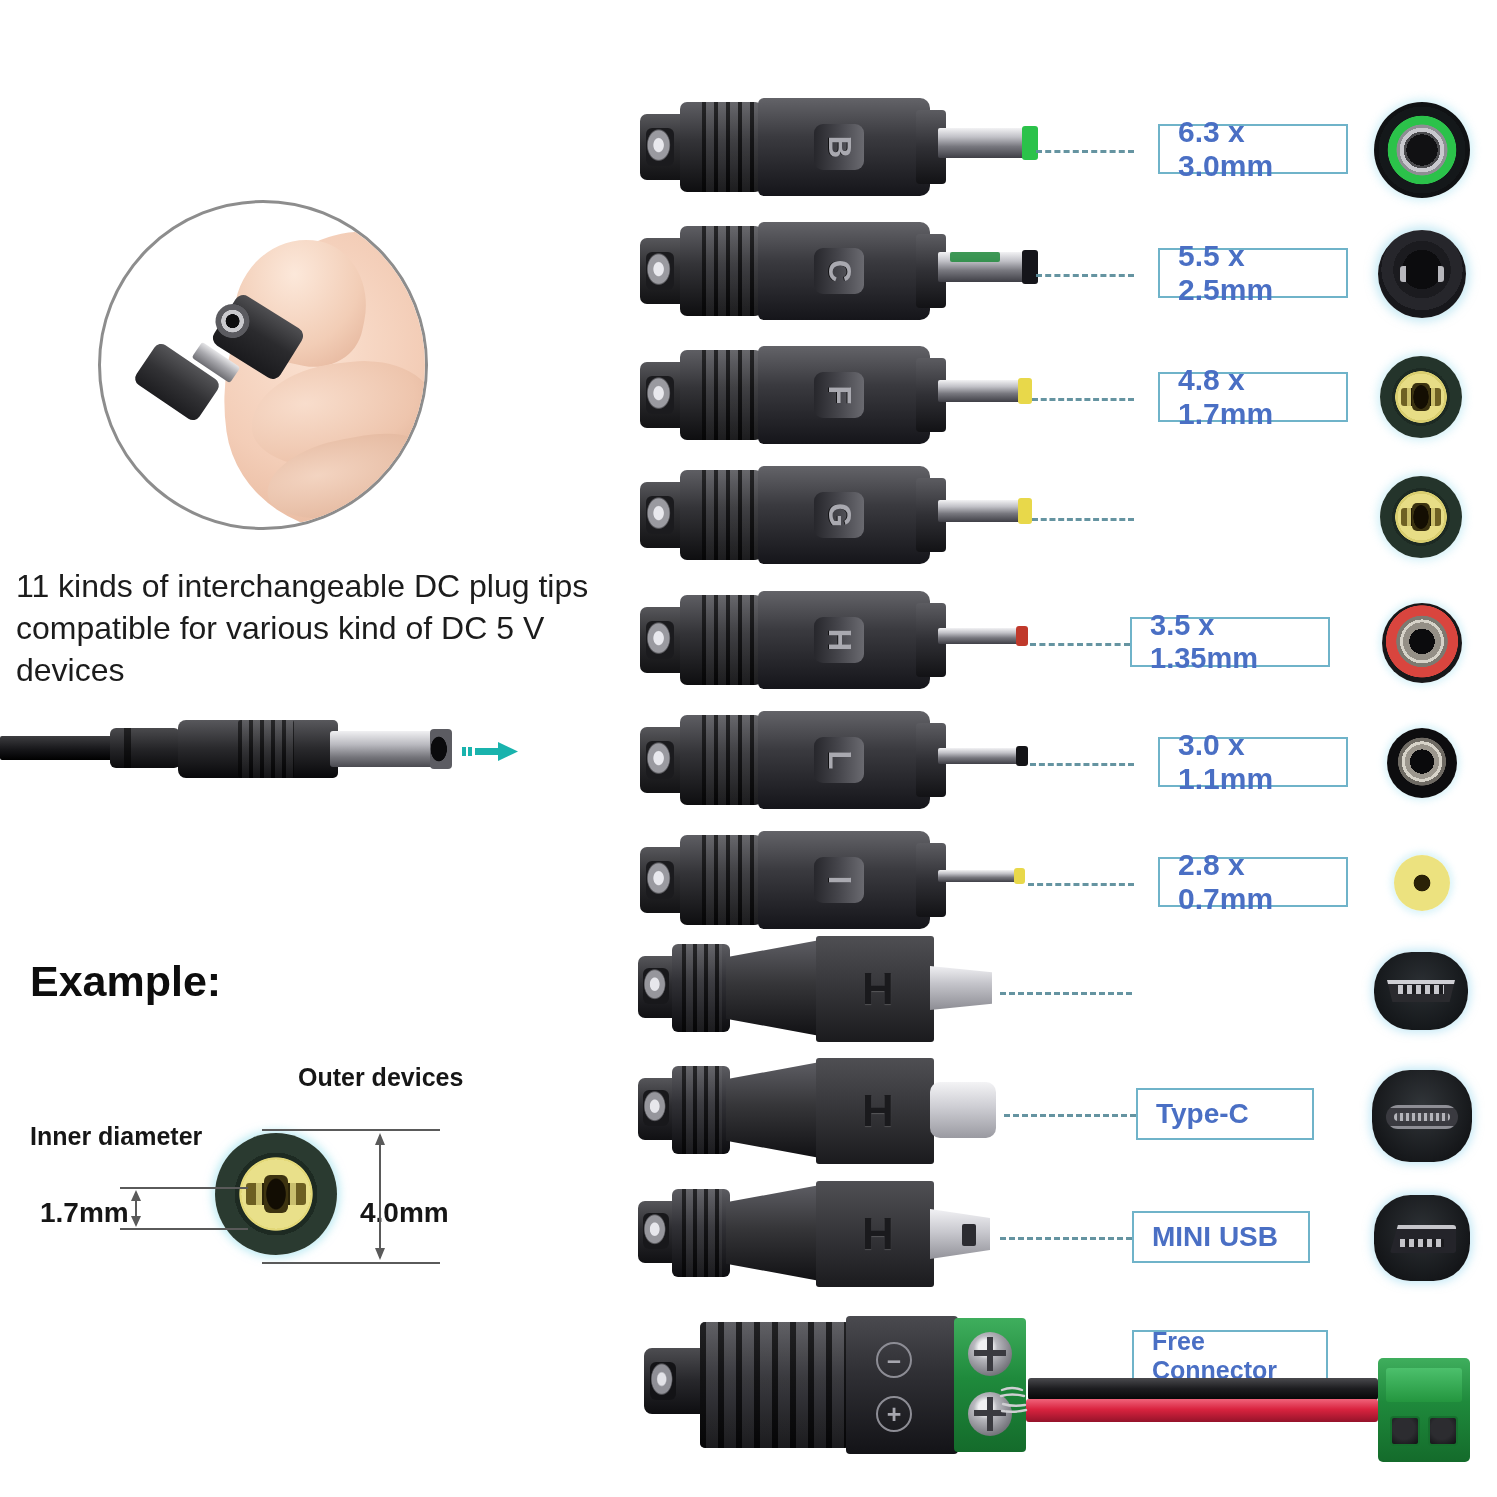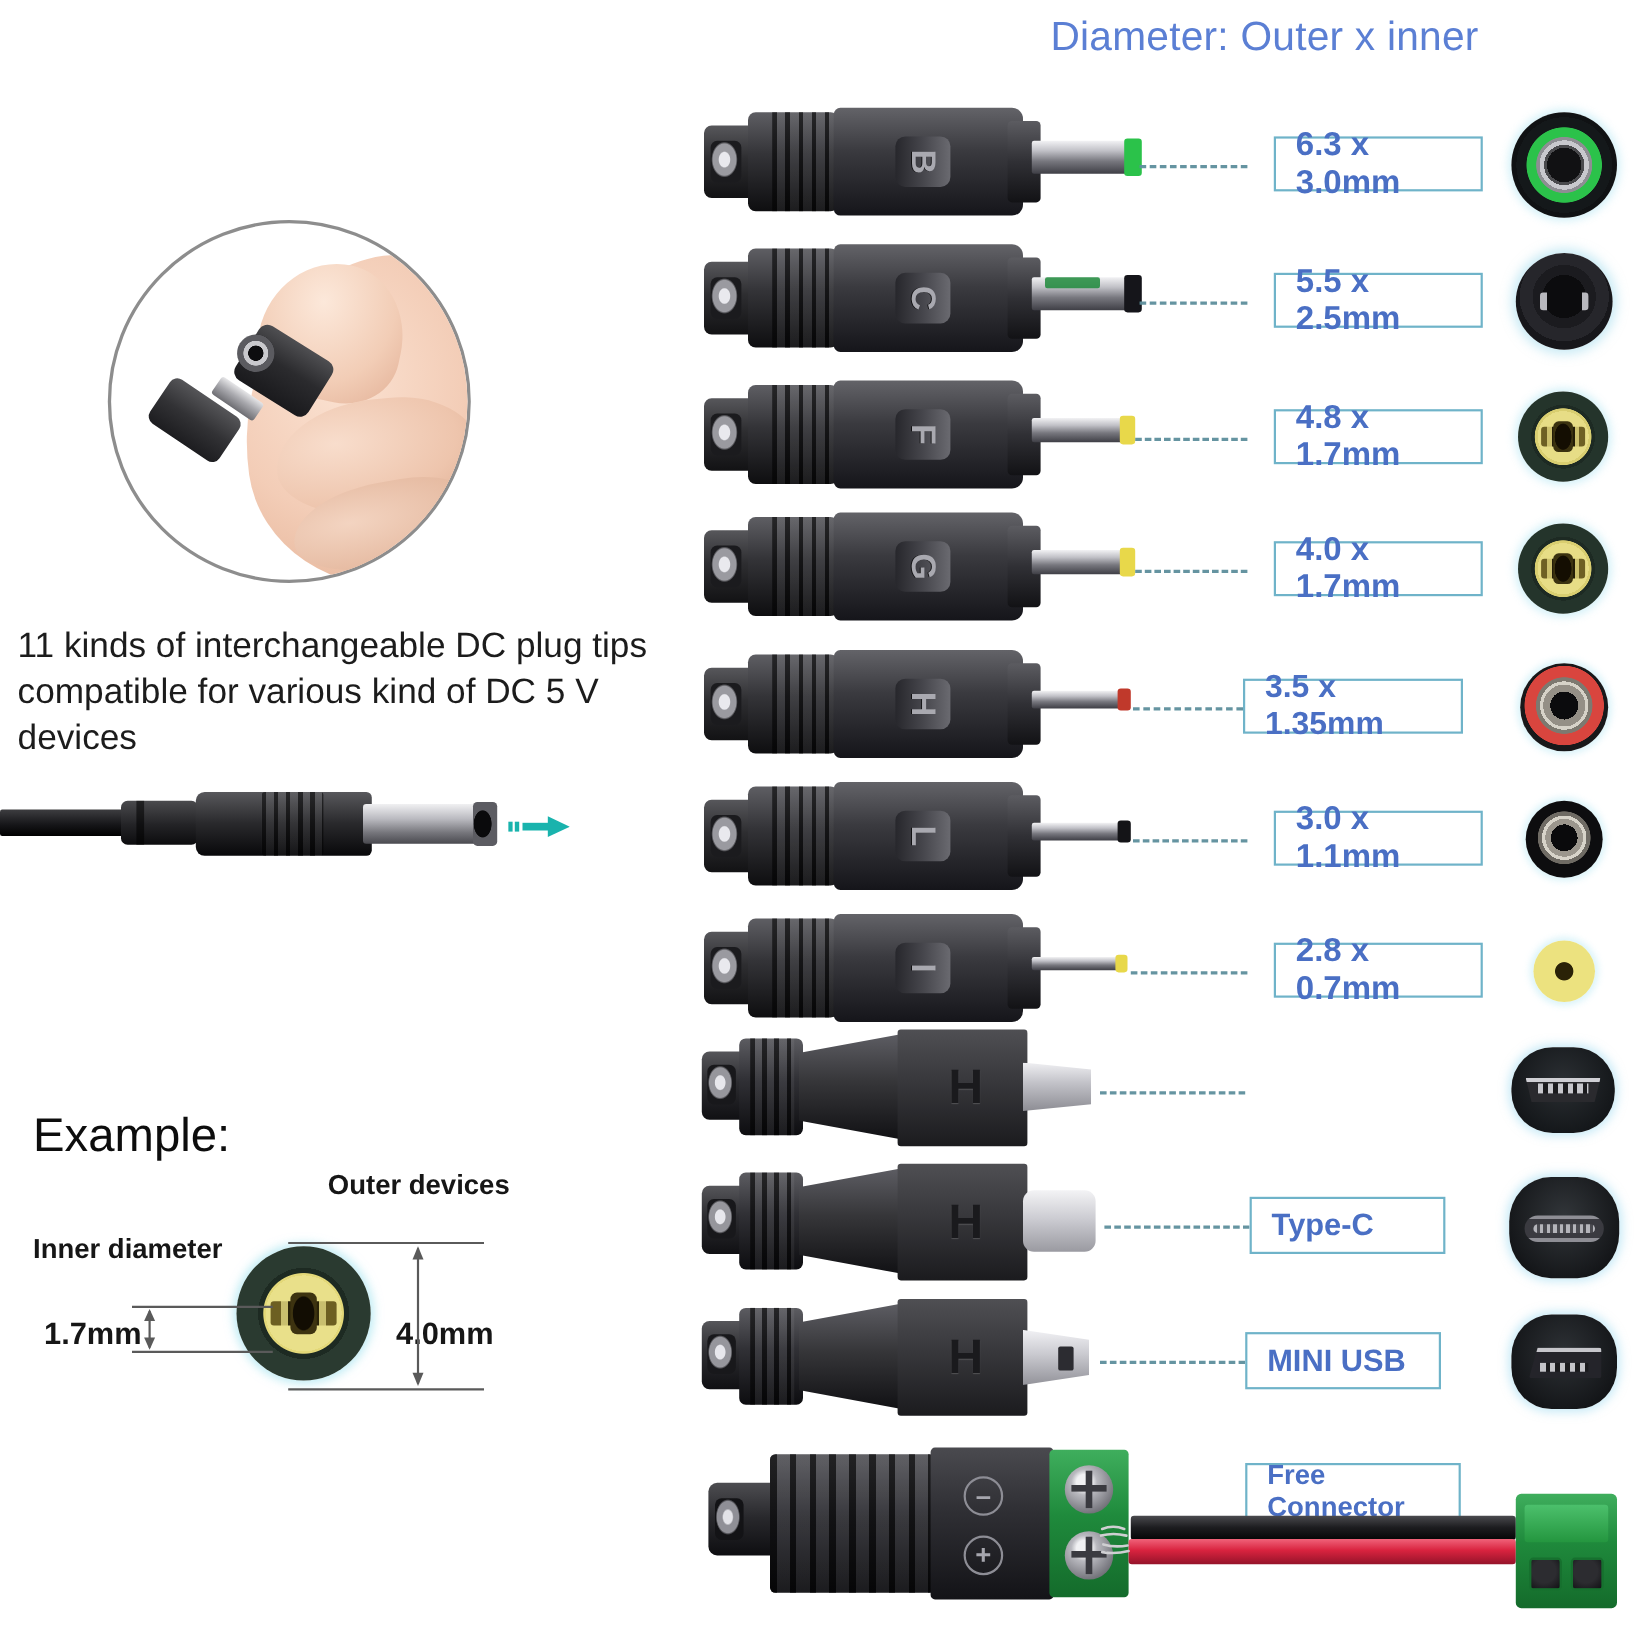--- a/index.html
+++ b/index.html
@@ -147,22 +147,22 @@
     position: absolute; left: 430px; top: 29px;
     width: 22px; height: 40px;
     background: radial-gradient(ellipse at 40% 50%, #0a0a0c 0 42%, #5c5c62 45% 100%);
     border-radius: 4px;
   }
   .cable-arrow { position: absolute; left: 462px; top: 38px; width: 56px; height: 26px; }
 
   
   .example-title {
     position: absolute;
-    left: 30px; top: 1008px;
-    font-size: 43px; font-weight: normal; color: #0d0d0d;
+    left: 30px; top: 957px;
+    font-size: 43px; font-weight: bold; color: #0d0d0d;
   }
   .lbl-outer {
     position: absolute; left: 298px; top: 1063px;
     font-size: 25px; font-weight: bold; color: #161616;
   }
   .lbl-inner {
     position: absolute; left: 30px; top: 1122px;
     font-size: 25px; font-weight: bold; color: #161616;
   }
   .lbl-17 {
@@ -585,21 +585,20 @@
     position:absolute; left:8px; top:10px; width:76px; height:34px;
     background: linear-gradient(180deg,#4cc06c 0%, #24963f 100%);
     border-radius:3px;
   }
 </style>
 </head>
 <body>
 
 <div class="canvas">
 
-  <div class="header-title">Diameter: Outer x inner</div>
 
   <div class="hand-circle">
     <div class="palm"></div>
     <div class="finger-a"></div>
     <div class="finger-b"></div>
     <div class="finger-c"></div>
     <div class="hc-plugA"></div>
     <div class="hc-plugB"></div>
     <div class="hc-pin"></div>
   </div>
@@ -699,21 +698,20 @@
       <div class="adp s2">
         <div class="sock"></div>
         <div class="grip"></div>
         <div class="body"></div>
         <div class="letter">G</div>
         <div class="neck"></div>
         <div class="shaft"></div>
         <div class="tip" style="background:#e8d84a"></div>
       </div>
       <div class="lead" style="left:432px;top:58px;width:102px"></div>
-      <div class="lbox dim" style="left:534px;top:32px">4.0 x 1.7mm</div>
       <div class="port" style="left:780px;top:16px">
         <div class="port-circ p-yellow" style="position:relative">
           <div class="inner"></div>
           <div class="dot"></div>
         </div>
       </div>
     </div>
 
     <div class="row" style="top:585px;height:116px">
       <div class="adp s3">

